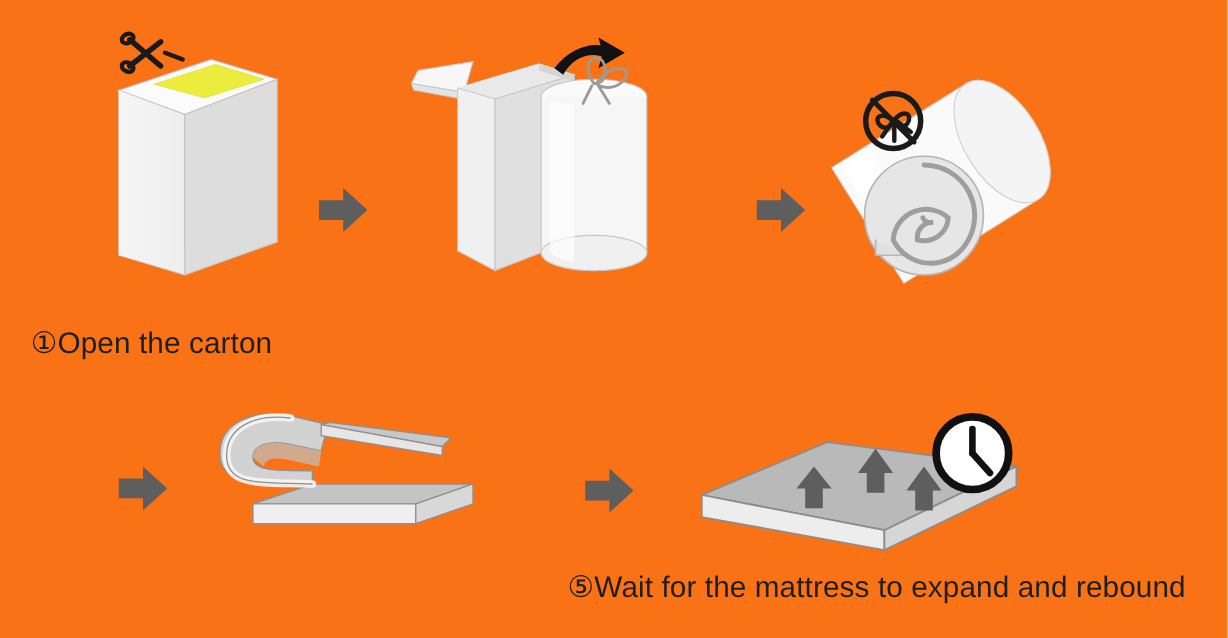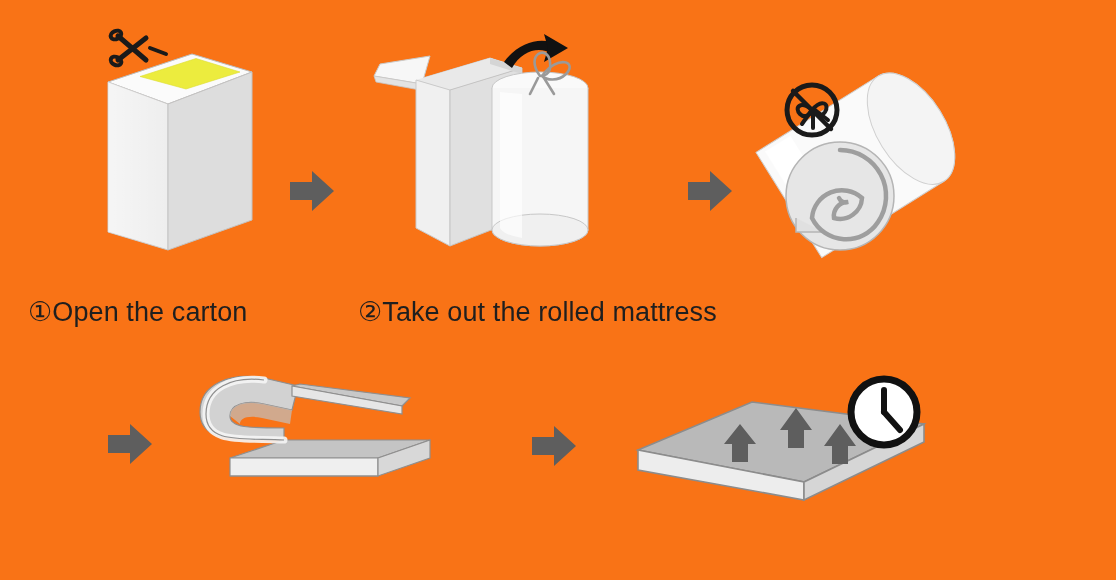--- a/index.html
+++ b/index.html
@@ -155,21 +155,20 @@
           <path d="M29,28 L29,46"></path>
           <path d="M31,28 L44,38"></path>
         </g>
         <path d="M9,9 L47,47" stroke="#1a1a1a" stroke-width="4.5" stroke-linecap="round" fill="none"></path>
       </g>
     </svg>
   </div>
 
   <div class="caption" style="left:28px; top:296px;">①Open the carton</div>
 
-  <div class="caption" style="left:358px; top:296px;">②Take out the rolled mattress</div>
 
 
   <div class="step-arrow" style="left:106px; top:421px;">
     <svg width="48" height="46" viewBox="0 0 48 46">
       <polygon points="2,14 24,14 24,3 46,23 24,43 24,32 2,32" fill="#5e5e5e"></polygon>
     </svg>
   </div>
 
   <div class="fig" style="left:172px; top:366px; width:280px; height:136px;">
     <svg width="280" height="136" viewBox="0 0 280 136">
@@ -232,14 +231,15 @@
         <path d="M38,40 L54,58" stroke="#111111" stroke-width="6" stroke-linecap="round" fill="none"></path>
       </g>
     </svg>
   </div>
 
   <div class="caption" style="left:30px; top:512px;">
     <div>④Cut open the compression bag</div>
     
   </div>
 
+  <div class="caption" style="left:516px; top:518px;">⑤Wait for the mattress to expand and rebound</div>
 
 </div>
 
 </body></html>

